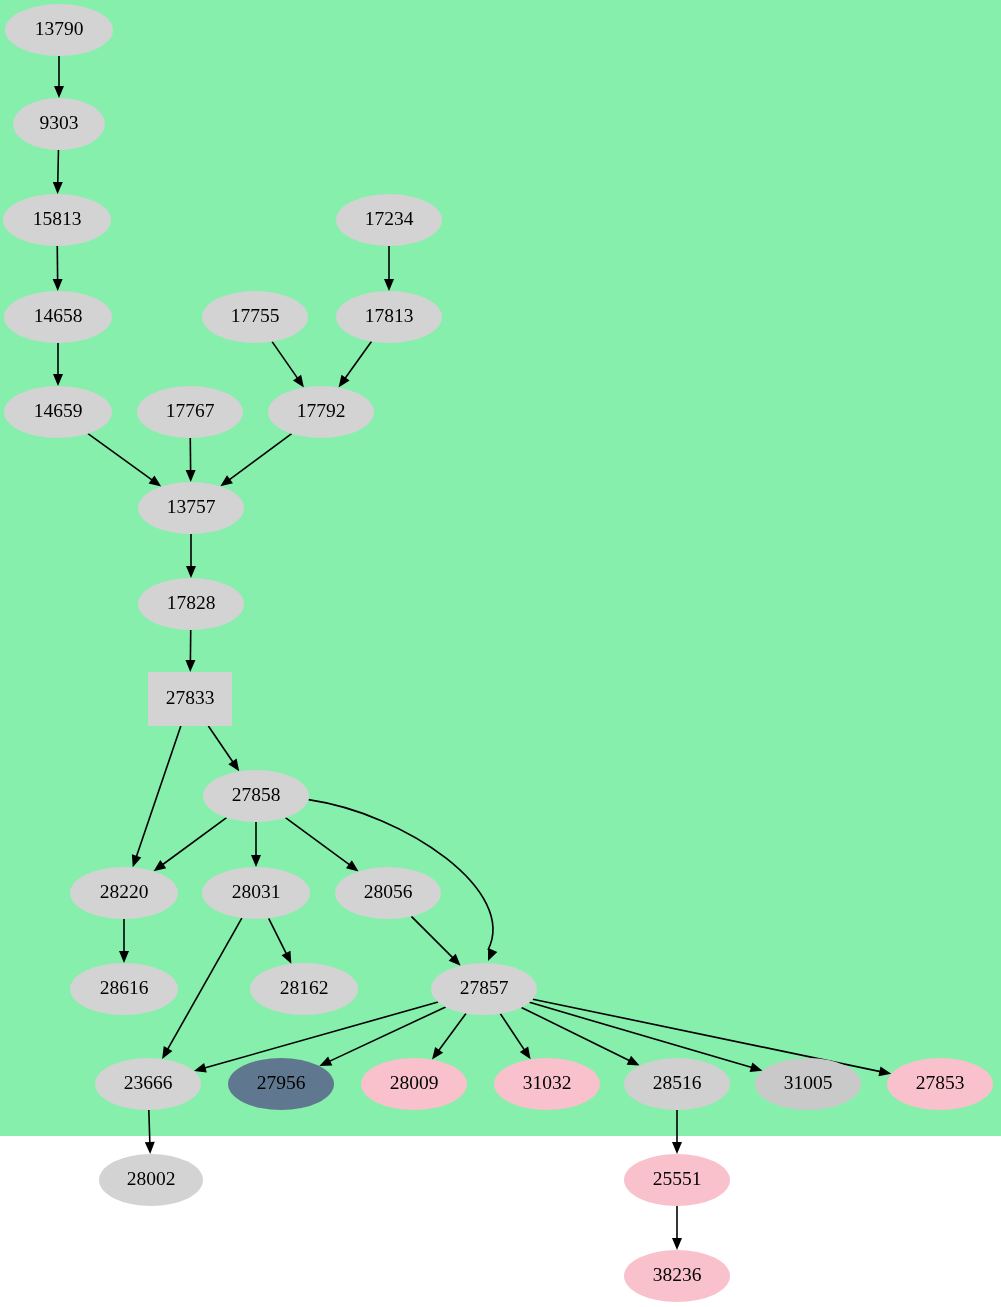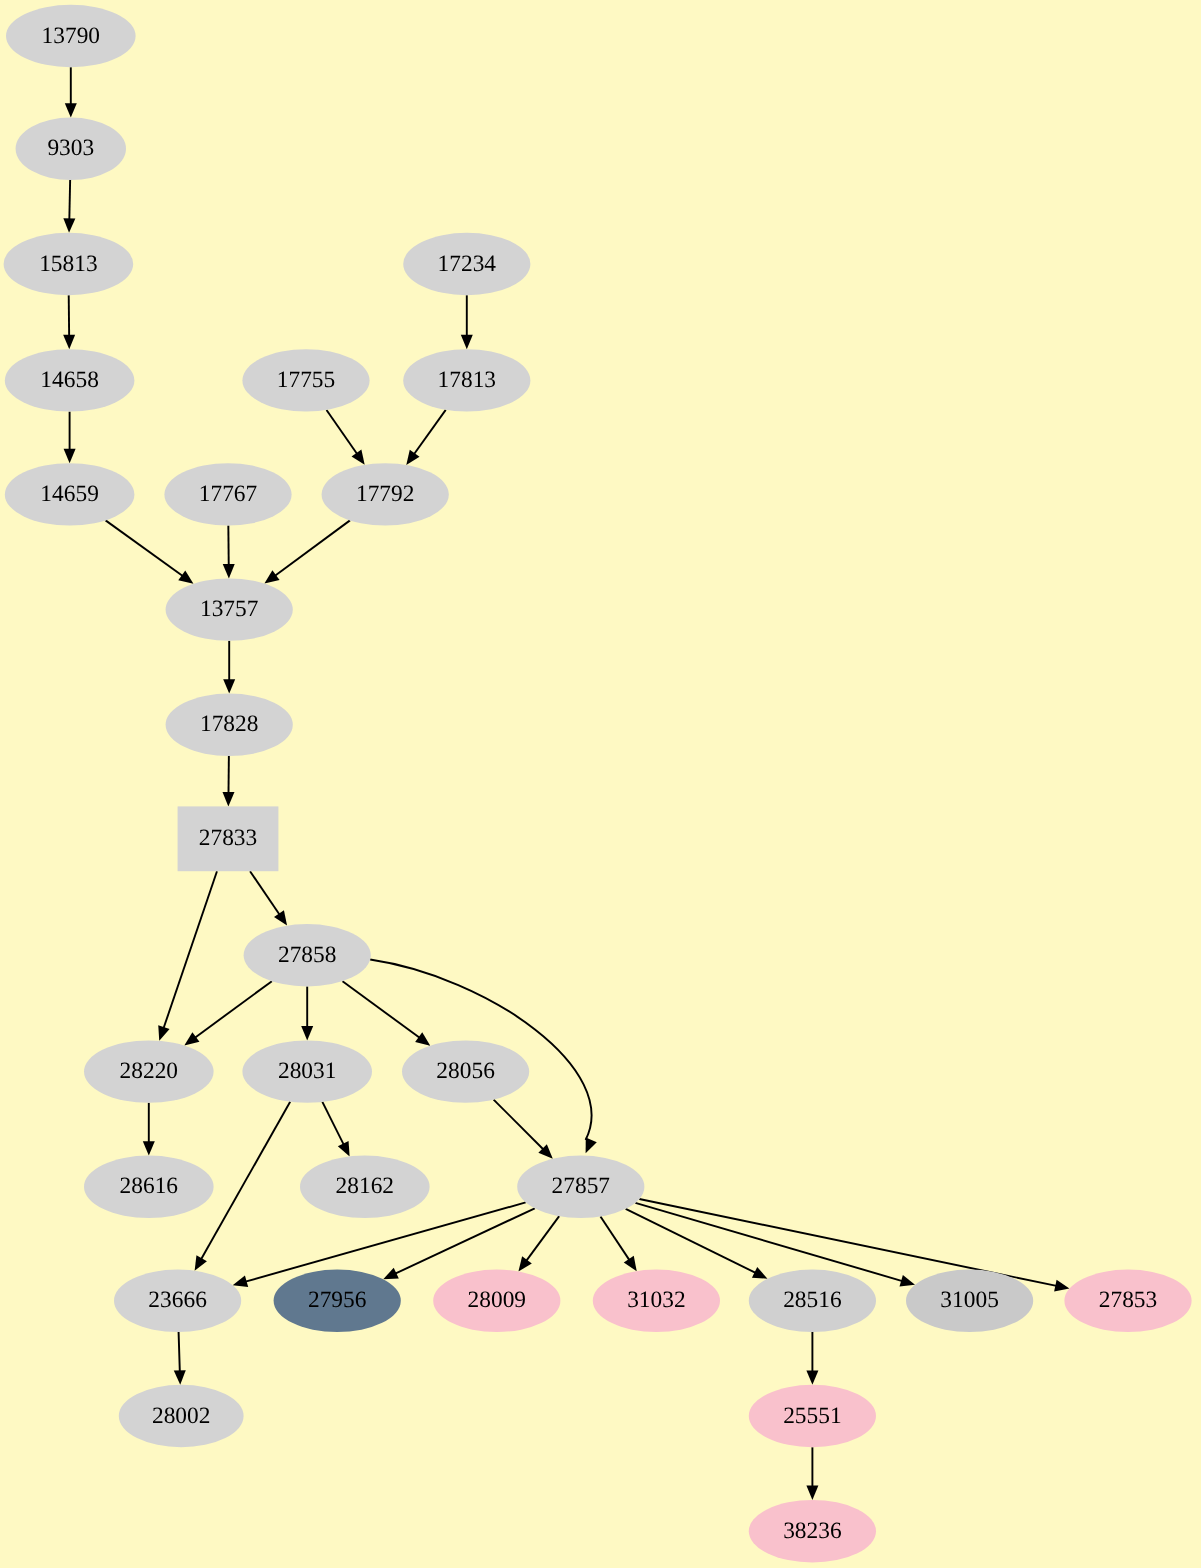--- a/index.html
+++ b/index.html
@@ -9,22 +9,22 @@
   }
   body {
     width: 1001px;
     height: 1307px;
     font-family: "Liberation Serif", "DejaVu Serif", serif;
     overflow: hidden;
   }
   #graph-root {
     position: relative;
     width: 1001px;
-    height: 1307px;
-    background: #fef9c3;
+    height: 1136px;
+    background: #86efac;
   }
   svg.graph-canvas {
     position: absolute;
     top: 0;
     left: 0;
     width: 1001px;
     height: 1307px;
     display: block;
   }
   .node-label {

